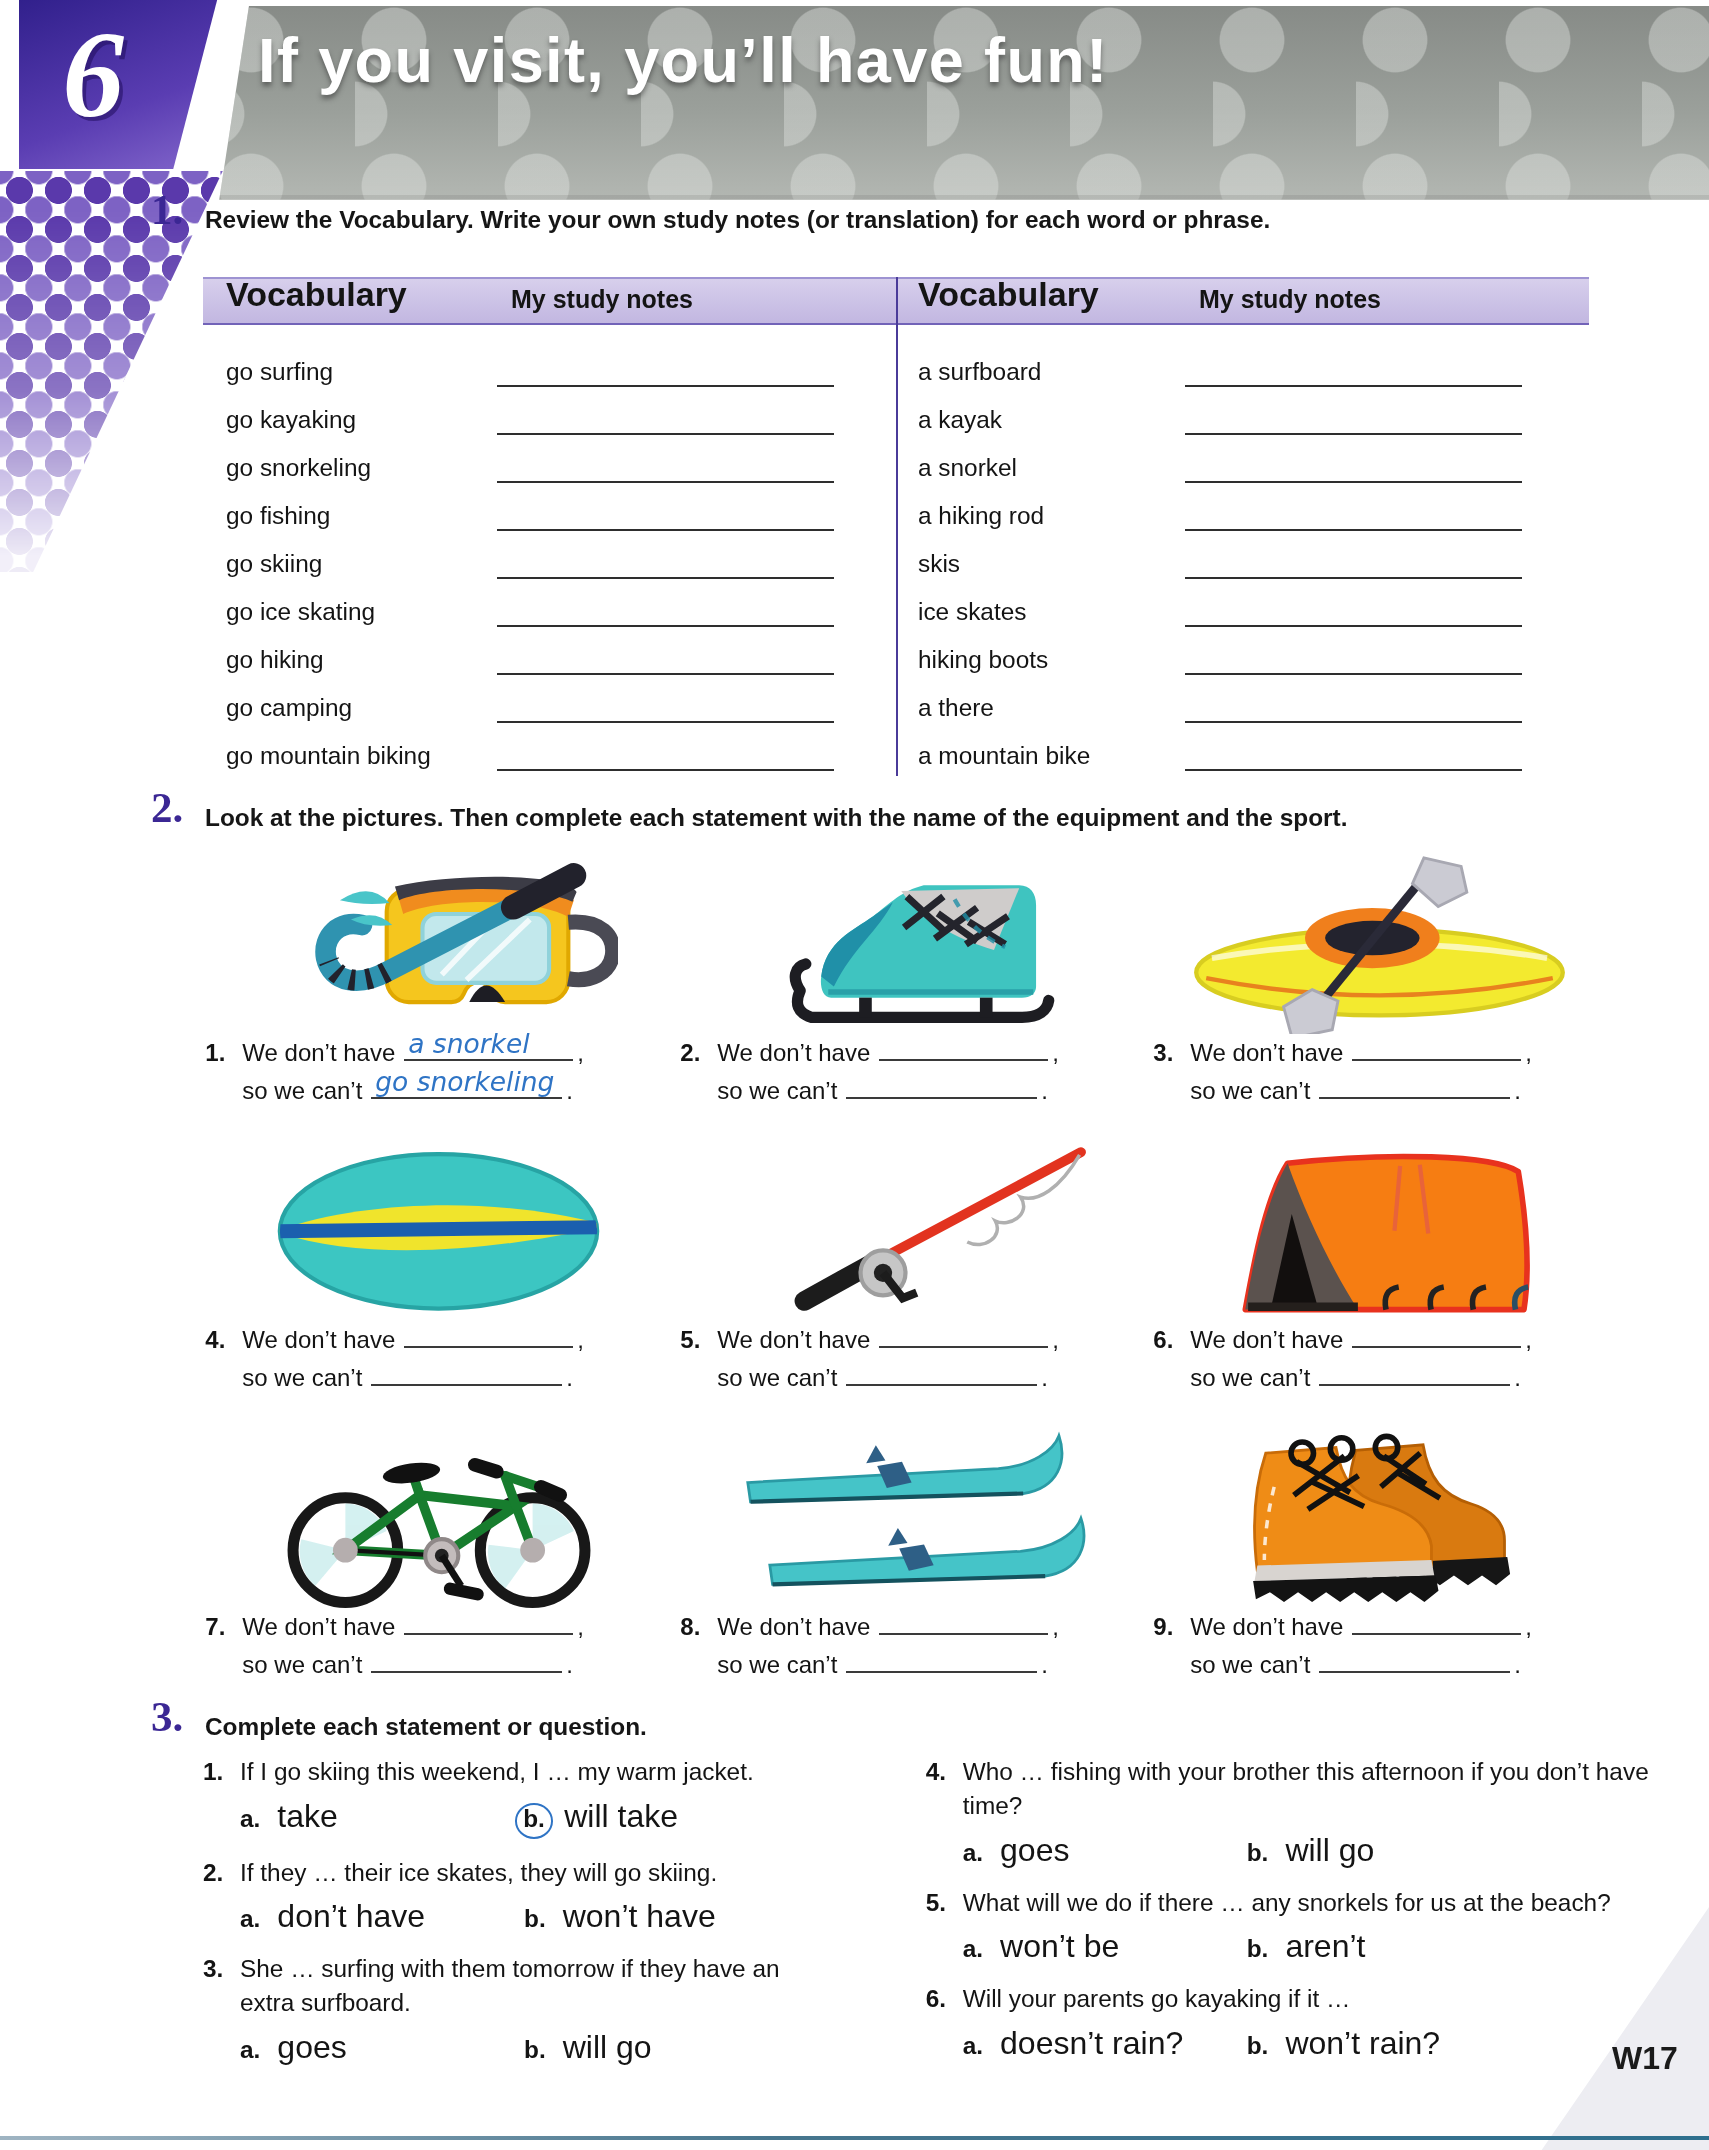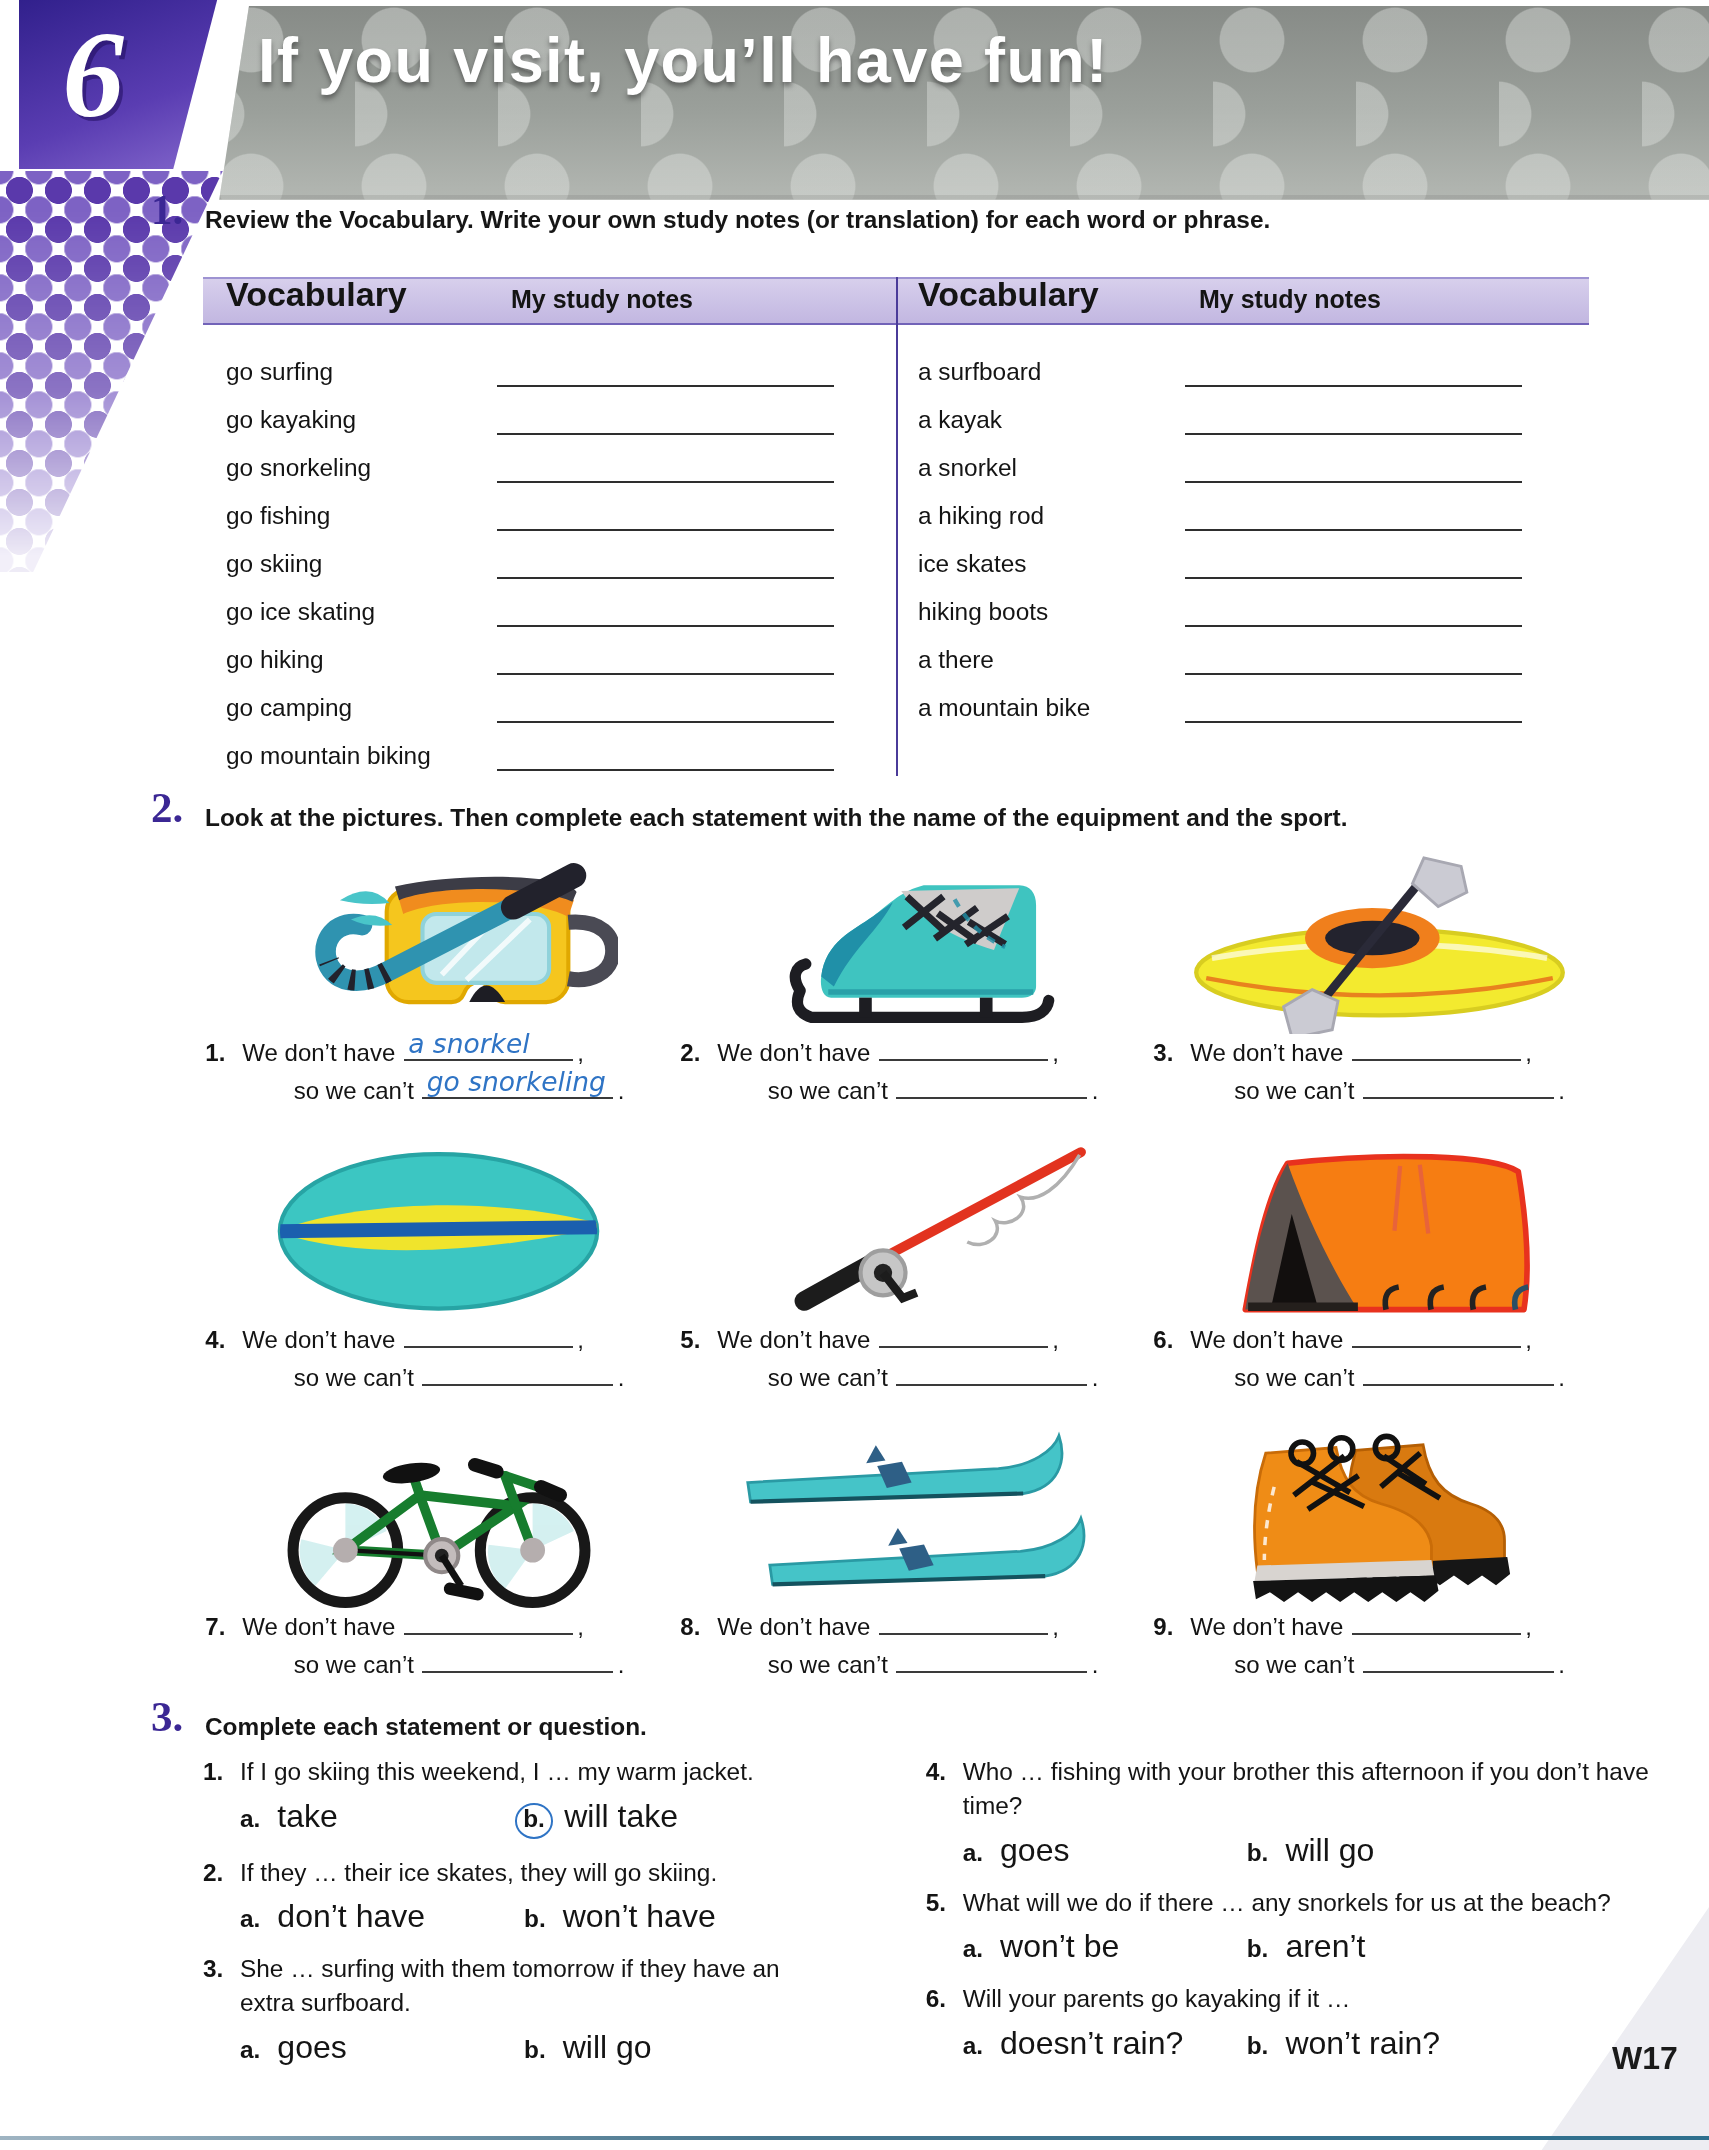--- a/index.html
+++ b/index.html
@@ -76,21 +76,21 @@
   .blank{
     display:inline-block;border-bottom:2.9px solid #3a3a3a;height:21.5px;
     position:relative;margin:0 4.3px 0 8.6px;flex:none;
   }
   .blank1{width:169px;}
   .blank2{width:191px;}
   .hand{
     position:absolute;left:4.3px;bottom:0px;font-size:26.5px;color:#2f74c5;
     font-style:italic;white-space:nowrap;font-family:"DejaVu Sans",sans-serif;
   }
-  .indent{margin-left:37px;justify-content:center;}
+  .indent{margin-left:37px;}
   
   .ex3-cols{position:absolute;top:1755px;left:203px;display:flex;}
   .qcol{width:717px;}
   .qcol.rightcol{width:803px;margin-left:5.7px;}
   .q{margin-bottom:17px;}
   .q-line{display:flex;font-size:24.4px;line-height:34px;}
   .q-text{flex:1;padding-right:21.5px;}
   .q-opts{display:flex;margin:8.6px 0 0 37px;align-items:baseline;}
   .opt{display:flex;align-items:baseline;width:284px;}
   .opt:last-child{width:auto;}
@@ -187,20 +187,24 @@
         </div>
       <div class="vrow">
           <span class="word" style="left:20px;">a snorkel</span>
           <span class="note-line" style="left:287px;"></span>
         </div>
       <div class="vrow">
           <span class="word" style="left:20px;">a hiking rod</span>
           <span class="note-line" style="left:287px;"></span>
         </div>
       <div class="vrow">
+          <span class="word" style="left:20px;">skis</span>
+          <span class="note-line" style="left:287px;"></span>
+        </div>
+      <div class="vrow">
           <span class="word" style="left:20px;">ice skates</span>
           <span class="note-line" style="left:287px;"></span>
         </div>
       <div class="vrow">
           <span class="word" style="left:20px;">hiking boots</span>
           <span class="note-line" style="left:287px;"></span>
         </div>
       <div class="vrow">
           <span class="word" style="left:20px;">a there</span>
           <span class="note-line" style="left:287px;"></span>

